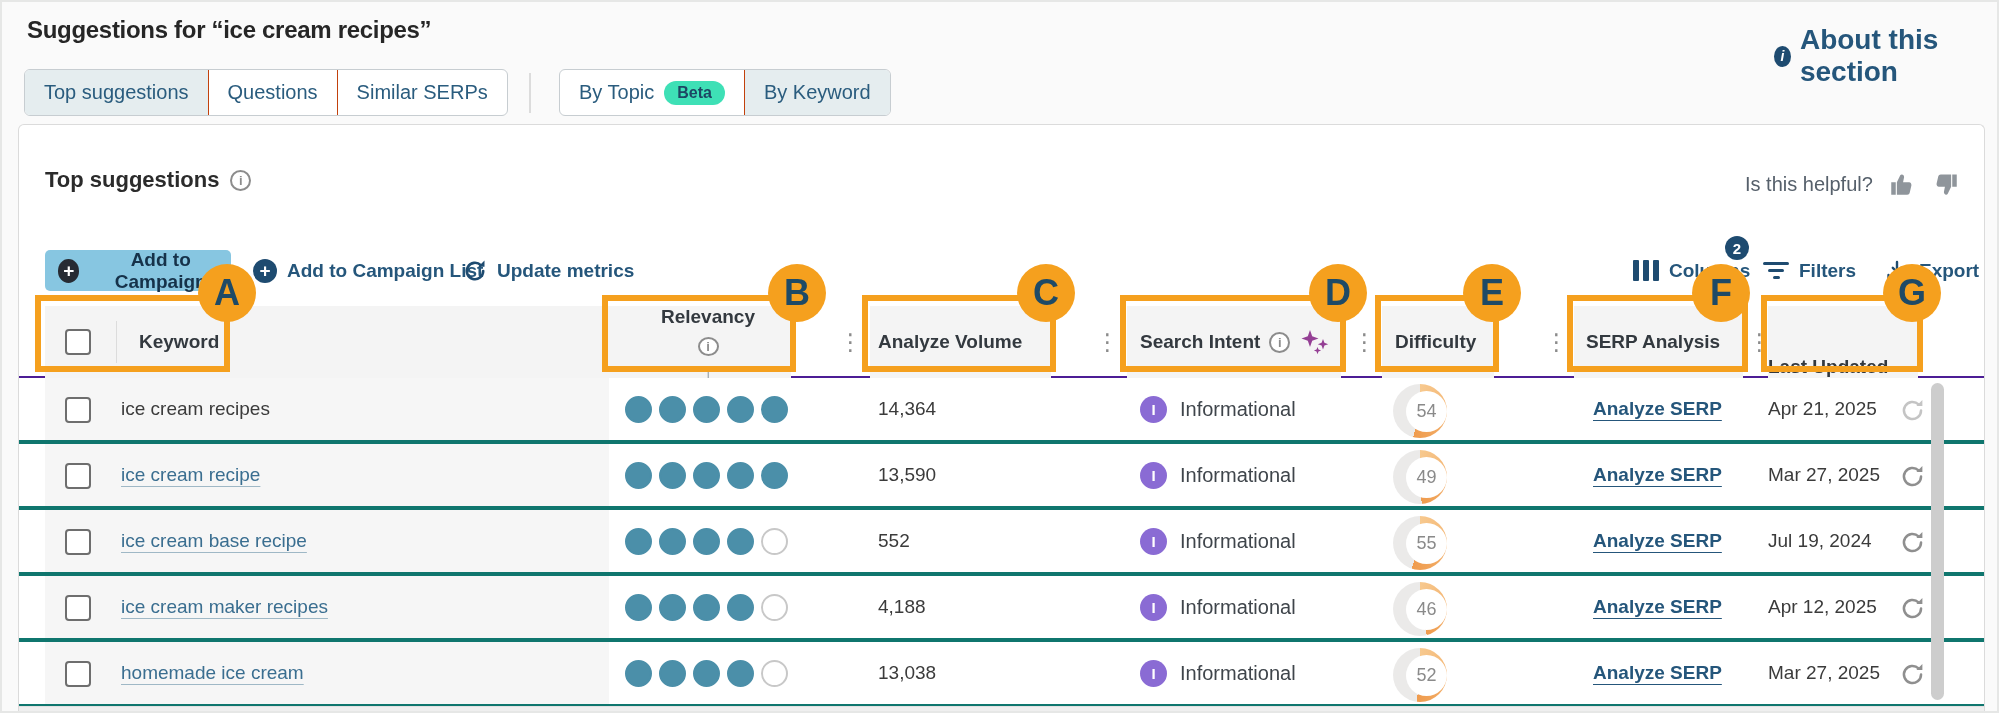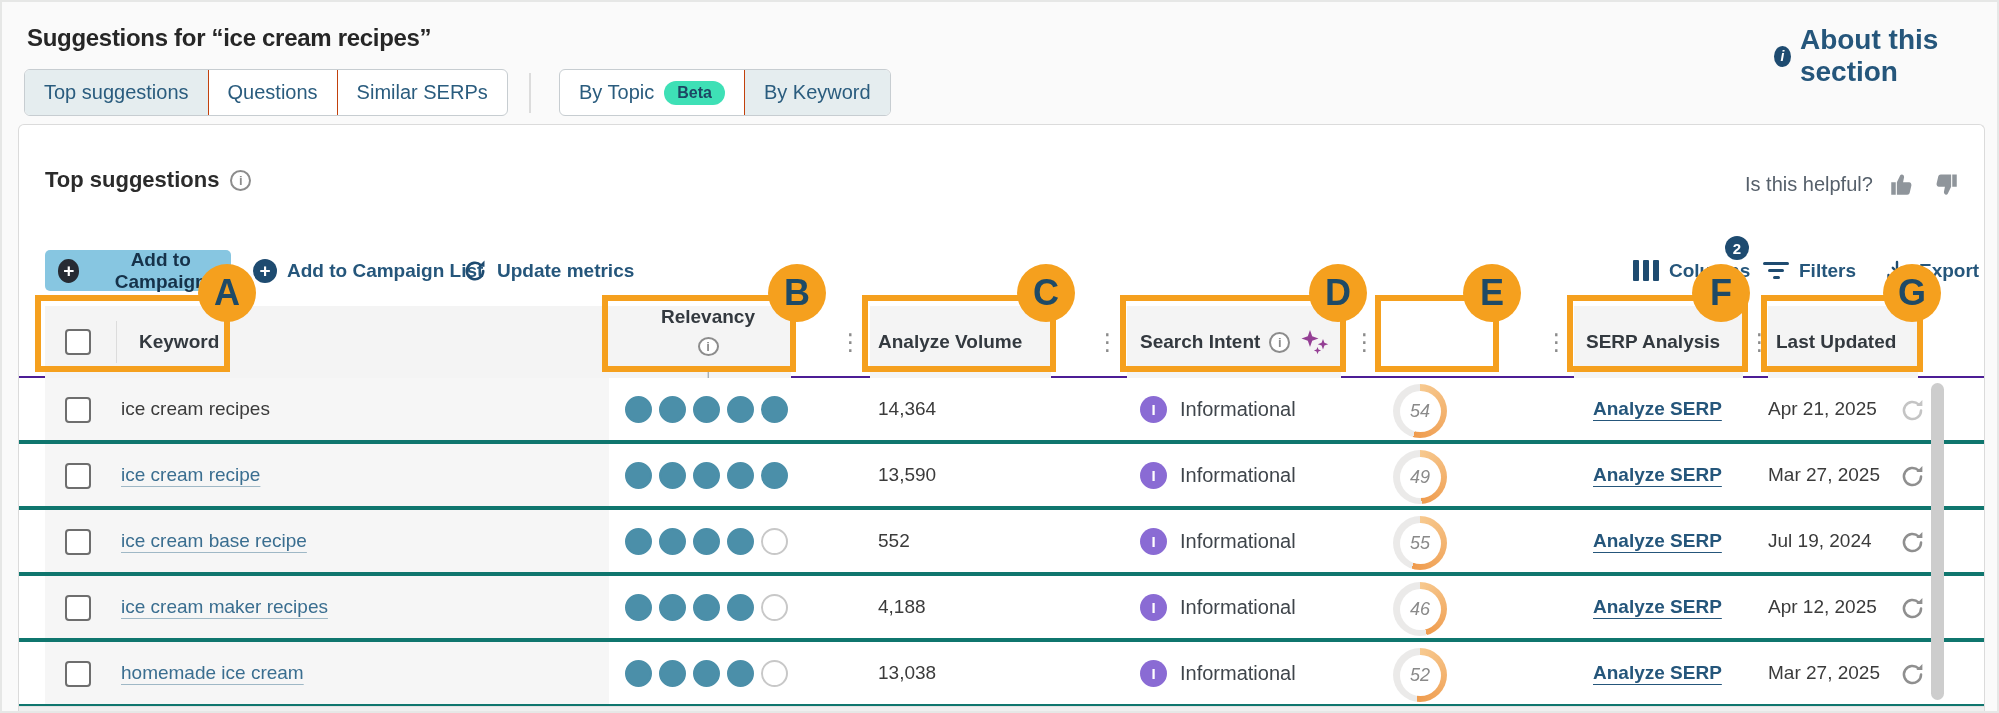--- a/index.html
+++ b/index.html
@@ -4,21 +4,21 @@
 <style>
   * { margin:0; padding:0; box-sizing:border-box; }
   html,body { background:#fff; }
   .page {
     position:relative; width:1999px; height:713px;
     background:#FAFAFA; border:2px solid #E6E7E6;
     font-family:"Liberation Sans","DejaVu Sans",sans-serif;
     overflow:hidden; color:#3B3B3B;
   }
   
-  .title { position:absolute; left:25px; top:14px; font-size:24px; font-weight:800; color:#262626; letter-spacing:-0.3px;margin-top:8px;}
+  .title { position:absolute; left:25px; top:14px; font-size:24px; font-weight:800; color:#262626; letter-spacing:-0.3px;}
   .about { position:absolute; top:22px; left:1772px; display:flex; align-items:center; gap:9px; cursor:pointer;}
   .about .txt { color:#25567B; font-size:28px; font-weight:600; }
   .ico-info-filled { width:21px; height:21px; border-radius:50%; background:#1E4B70; color:#fff; font-size:14px; font-weight:700; font-style:italic; display:flex; align-items:center; justify-content:center;}
   .ico-info-outline { width:21px; height:21px; border-radius:50%; border:2px solid #8C8C8C; color:#8C8C8C; font-size:13px; font-weight:700; display:flex; align-items:center; justify-content:center; background:#fff;}
   .tabgroup { position:absolute; top:67px; height:47px; display:flex; background:#fff; border:1px solid #C7CDD1; border-radius:6px; overflow:hidden;}
   .tg-views { left:22px; }
   .tg-modes { left:557px; }
   .tab { display:flex; align-items:center; gap:10px; padding:0 19px; font-size:20px; color:#2A5C7E; border-left:1px solid #c2410c; cursor:pointer; white-space:nowrap;}
   .tab:first-child { border-left:none; }
   .tab.active { background:#E5EDEF; }
@@ -51,42 +51,42 @@
   .export-ico { width:24px; height:24px; }
   
   .thead { position:absolute; left:0; top:181px; width:1965px; height:72px; background:#fff; border-bottom:2px solid #4c1d95;}
   .hc { position:absolute; top:0; height:72px; background:#F4F4F4; display:flex; align-items:center; gap:9px; font-weight:700; font-size:19px; color:#33393F; white-space:nowrap;}
   .hc-kw { left:26px; width:564px; }
   .hc-rel { left:590px; width:182px; padding-left:16px;flex-direction:column;}
   .hc-mv { left:851px; width:181px; padding-left:8px;}
   .hc-si { left:1108px; width:214px; padding-left:13px;}
   .hc-diff { left:1363px; width:112px; padding-left:13px;}
   .hc-serp { left:1555px; width:169px; padding-left:12px;}
-  .hc-lu { left:1749px; width:150px; padding-left:8px;}
+  .hc-lu { left:1749px; width:150px; padding-left:0;align-items:flex-end;}
   .checkbox { width:26px; height:26px; background:#fff; border:2px solid #6E6E6E; border-radius:4px; cursor:pointer;}
   .hc-kw .checkbox { margin-left:20px; }
   .hdr-div { width:1px; height:42px; background:#DCDCDC; margin-left:16px; margin-right:13px;}
   .sort-arrow { color:#7F8A92; font-size:21px; font-weight:400; }
   .col-menu { position:absolute; top:22px; color:#8B8B8B; font-size:23px; cursor:pointer; line-height:28px;}
   .cm1{left:820px;} .cm2{left:1077px;} .cm3{left:1334px;} .cm4{left:1526px;} .cm5{left:1729px;}
   .sparkles { width:34px; height:26px; }
   
   .tbody { position:absolute; left:0; top:253px; width:1965px; }
   .trow { position:relative; height:66px; border-bottom:4px solid #0f766e; background:#fff;}
   .kw-bg { position:absolute; left:26px; top:0; width:564px; height:100%; background:#F6F6F6;}
   .trow .checkbox { position:absolute; left:46px; top:19px; }
   .kw-text { position:absolute; left:102px; top:0; height:100%; display:flex; align-items:center; font-size:19px; color:#3A6E90; text-decoration:underline; text-underline-offset:5px; text-decoration-color:#9FB8C6; cursor:pointer;}
   .kw-text.plain { color:#3B3B3B; text-decoration:none; cursor:default;}
   .dots { position:absolute; left:606px; top:0; height:100%; display:flex; align-items:center; gap:7px;}
   .dot { width:27px; height:27px; border-radius:50%; background:#fff; border:2px solid #C8C8C8;}
   .dot.filled { background:#4B8FA9; border-color:#4B8FA9;}
   .vol { position:absolute; left:859px; top:0; height:100%; display:flex; align-items:center; font-size:19px; color:#3B3B3B;}
   .intent { position:absolute; left:1121px; top:0; height:100%; display:flex; align-items:center; gap:13px; font-size:20px; color:#3F454B;}
   .intent-badge { width:27px; height:27px; border-radius:50%; background:#8A6BD4; color:#fff; font-size:15px; font-weight:700; display:flex; align-items:center; justify-content:center;}
-  .donut { position:absolute; left:1374px; top:6px; width:54px; height:54px; border-radius:50%; background:conic-gradient(#F7C98F 0deg, #EF9B4D var(--deg,180deg), #EBEAE9 var(--deg,180deg) 360deg); display:flex; align-items:center; justify-content:center;font-style:italic;}
+  .donut { position:absolute; left:1374px; top:6px; width:54px; height:54px; border-radius:50%; background:conic-gradient(#F7C98F 0deg, #EF9B4D var(--deg,180deg), #EBEAE9 var(--deg,180deg) 360deg); display:flex; align-items:center; justify-content:flex-end;}
   .donut span { width:41px; height:41px; border-radius:50%; background:#fff; display:flex; align-items:center; justify-content:center; font-size:18px; color:#8A8A8A;}
   .serp-link { position:absolute; left:1574px; top:0; height:100%; display:flex; align-items:center; font-size:19px; font-weight:600; color:#25567B; text-decoration:underline; text-underline-offset:5px; cursor:pointer;}
   .date { position:absolute; left:1749px; top:0; height:100%; display:flex; align-items:center; font-size:19px; color:#3B3B3B;}
   .row-refresh { position:absolute; left:1881px; top:20px; width:25px; height:25px; color:#8F8F8F; cursor:pointer;}
   .row-refresh.dim { color:#C4C4C4; }
   .vscroll-thumb { position:absolute; left:1912px; top:258px; width:13px; height:317px; background:#CDCDCD; border-radius:7px; cursor:pointer;}
   .hscroll { position:absolute; left:0; bottom:0; width:1965px; height:9px; background:#EFEFEF; border-top:1px solid #E2E2E2;}
   
   .ann-rect { position:absolute; top:293px; height:77px; border:6px solid #F5A01E; z-index:20; pointer-events:none;}
   .ar-a{left:33px;width:195px;} .ar-b{left:600px;width:194px;} .ar-c{left:860px;width:194px;}
@@ -200,20 +200,23 @@
         <span>Analyze Volume</span>
       </div>
       <div class="hc hc-si">
         <span>Search Intent</span>
         <span class="ico-info-outline">i</span>
         <svg class="sparkles" viewBox="0 0 34 26">
           <path fill="#943F94" d="M11 1l2.2 6.3L19.5 9.5l-6.3 2.2L11 18l-2.2-6.3L2.5 9.5l6.3-2.2z"></path>
           <path fill="#943F94" d="M24 10l1.4 3.8 3.8 1.4-3.8 1.4L24 20.4l-1.4-3.8-3.8-1.4 3.8-1.4z"></path>
           <path fill="#943F94" d="M18.5 18l1 2.6 2.6 1-2.6 1-1 2.6-1-2.6-2.6-1 2.6-1z"></path>
         </svg>
+      </div>
+      <div class="hc hc-diff">
+        <span>Difficulty</span>
       </div>
       <div class="hc hc-serp">
         <span>SERP Analysis</span>
       </div>
       <div class="hc hc-lu">
         <span>Last Updated</span>
       </div>
       <span class="col-menu cm1">⋮</span>
       <span class="col-menu cm2">⋮</span>
       <span class="col-menu cm3">⋮</span>

